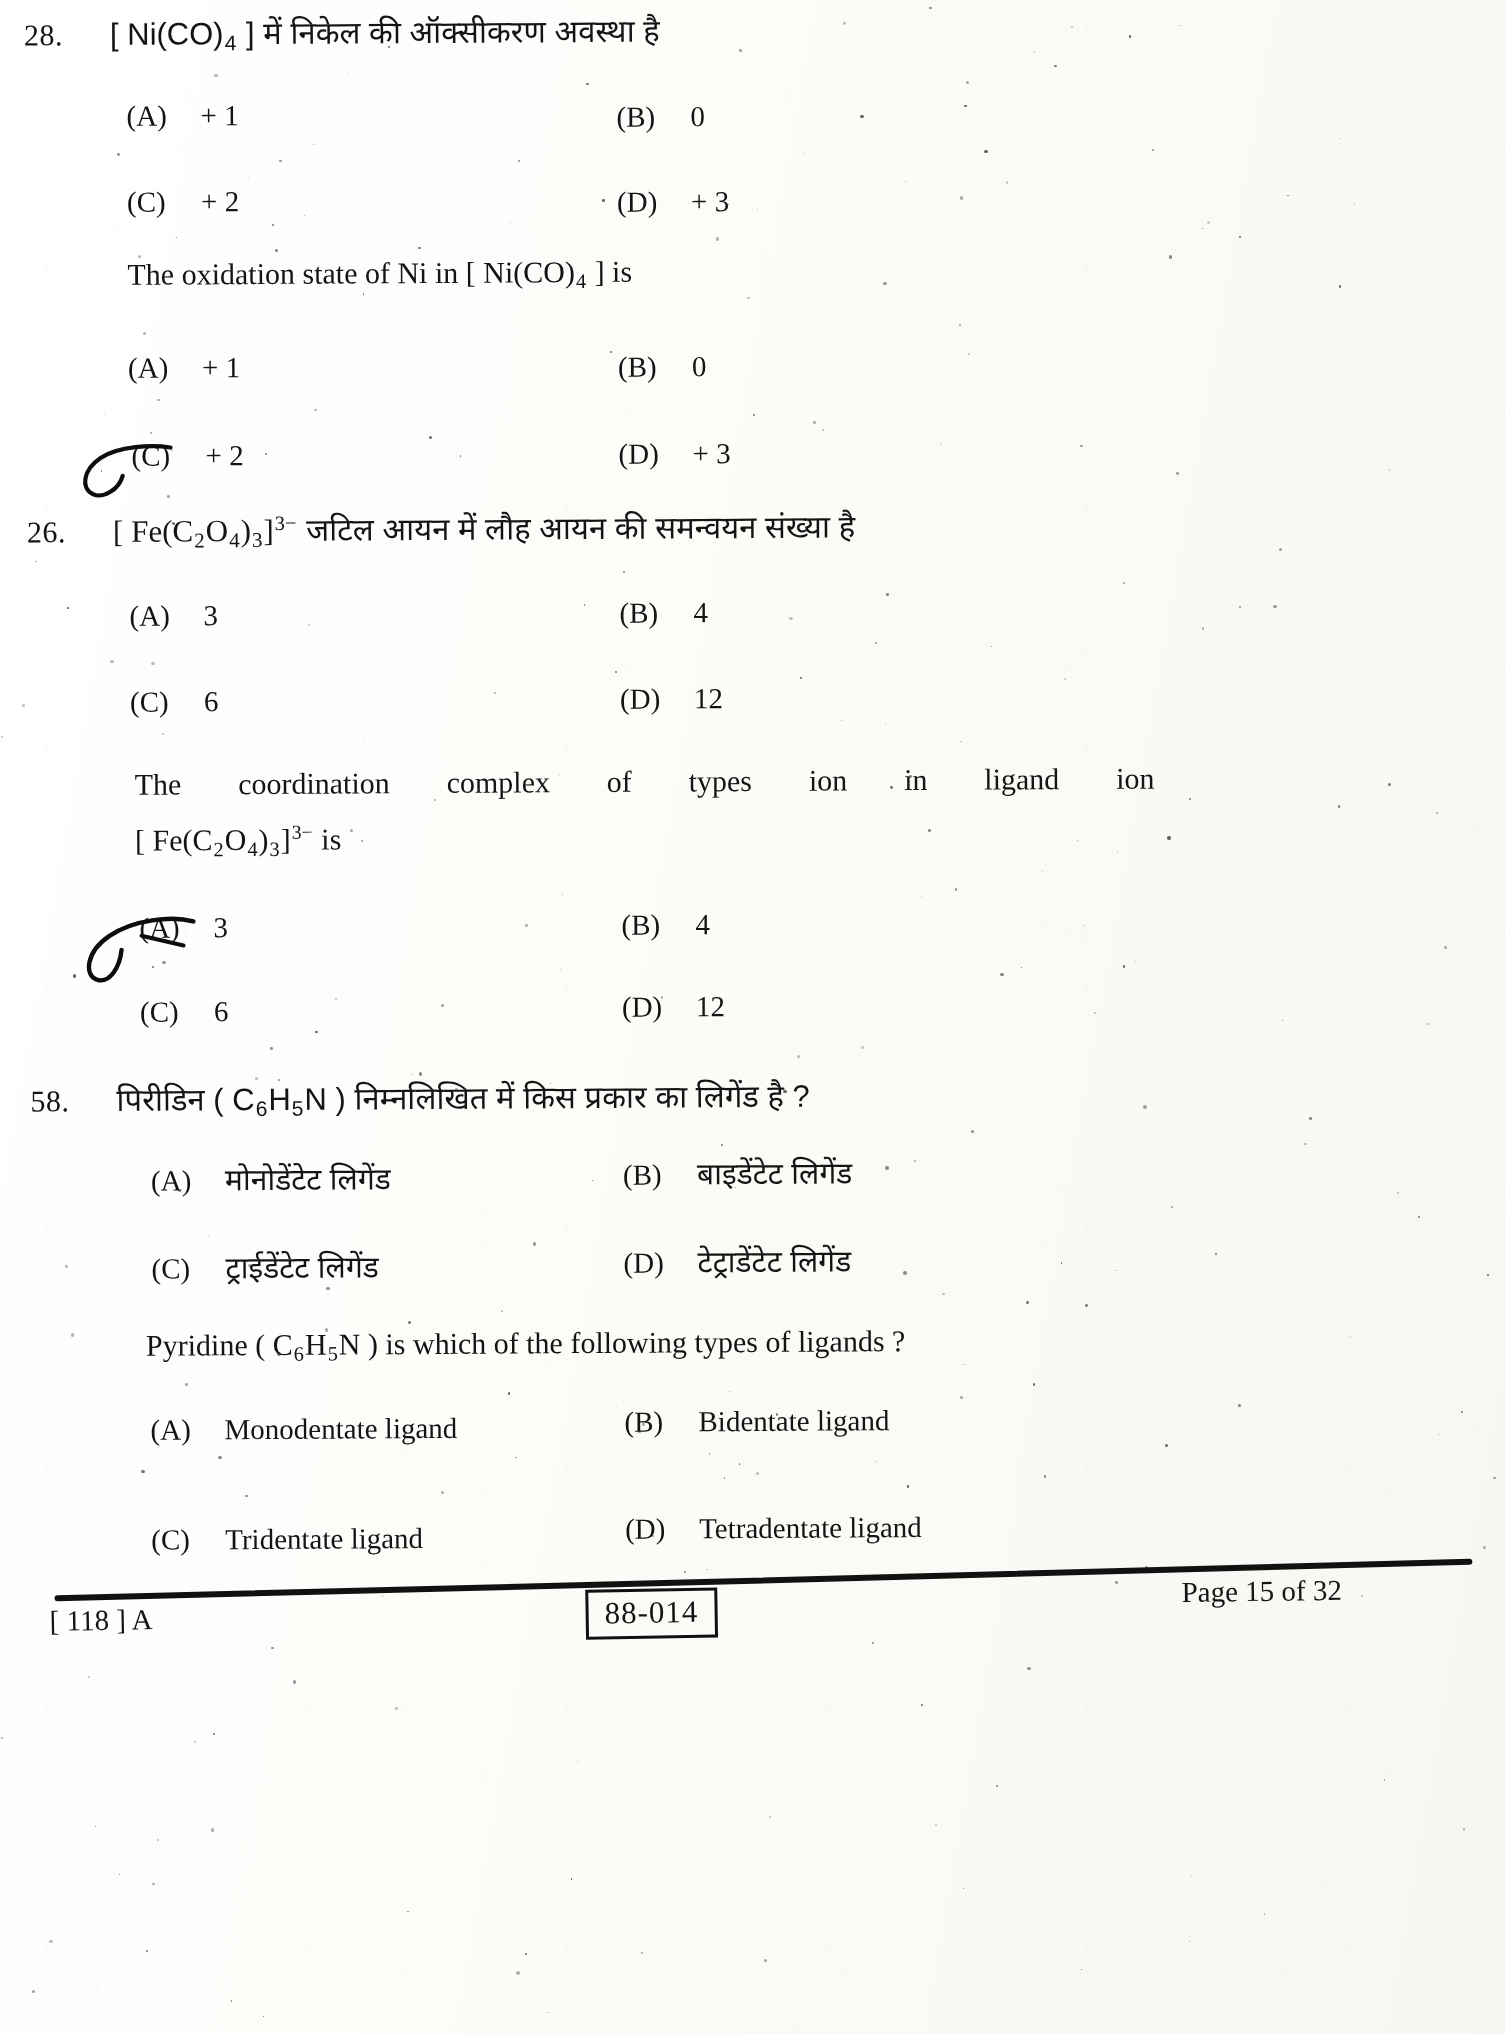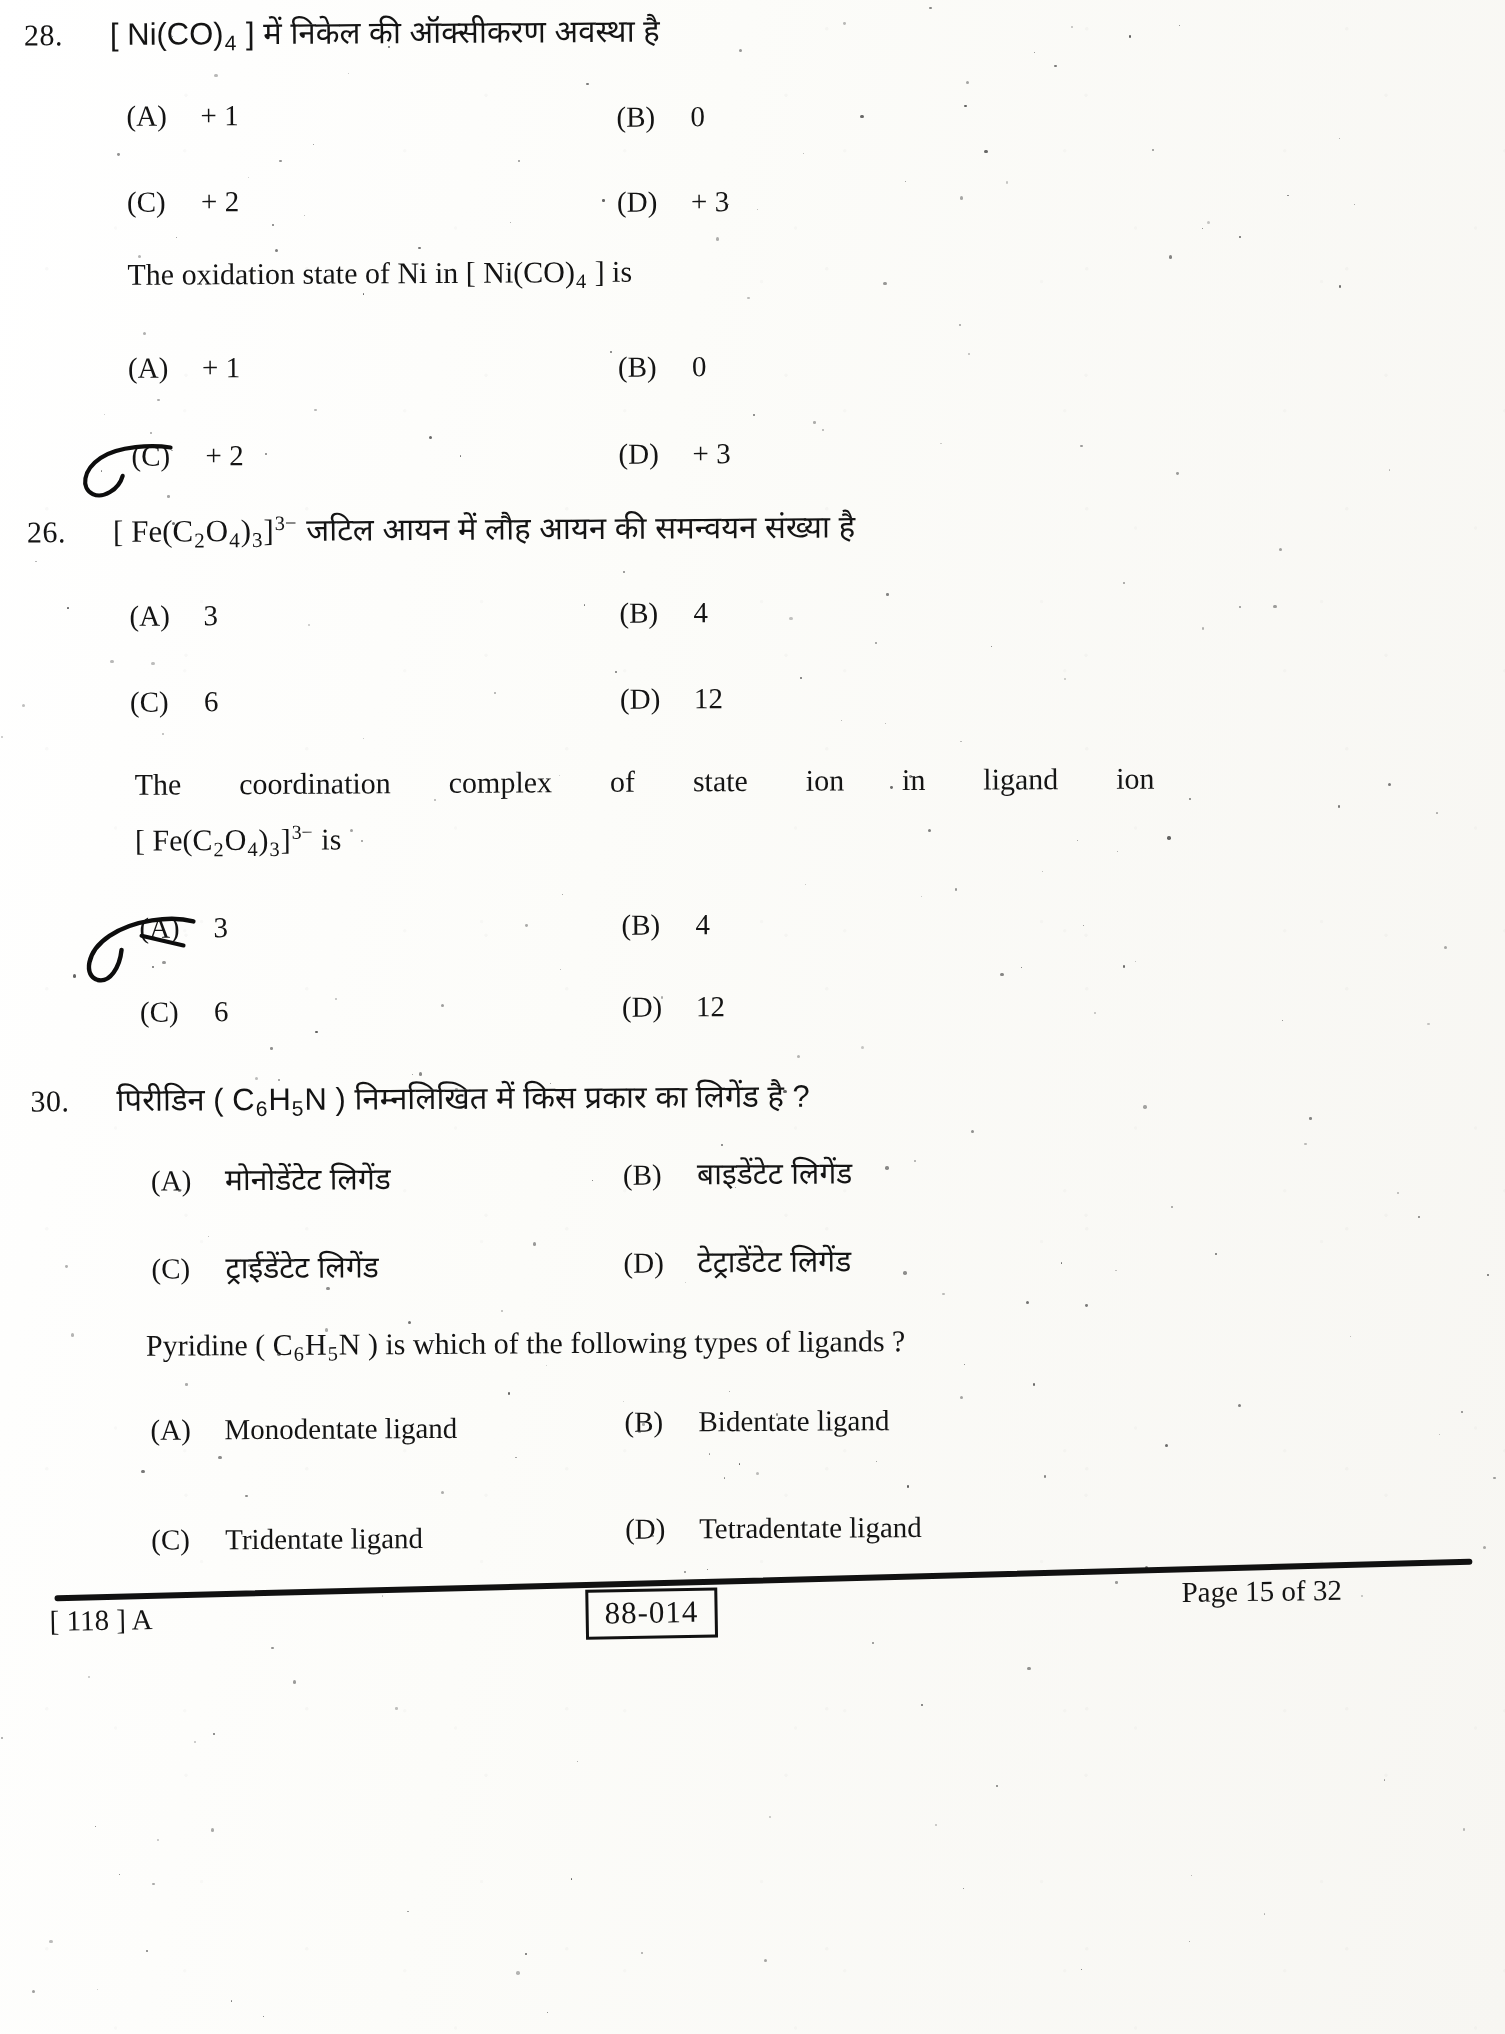--- a/index.html
+++ b/index.html
@@ -403,21 +403,21 @@
   <div class="opt" style="left:622px;top:682px;">
     <span class="optlbl">(D)</span>
     <span class="optval">12</span>
   </div>
 
   <div class="justified" style="left:136px;top:764px;width:1020px;">
     <span>The</span>
     <span>coordination</span>
     <span>complex</span>
     <span>of</span>
-    <span>state</span>
+    <span>types</span>
     <span>ion</span>
     <span>in</span>
     <span>ligand</span>
     <span>ion</span>
   </div>
 
   <div class="para" style="left:136px;top:818px;">
     <span>[ Fe(C</span><sub>2</sub><span>O</span><sub>4</sub><span>)</span><sub>3</sub><span>]</span><sup>3−</sup><span> is</span>
   </div>
 
@@ -437,21 +437,21 @@
     <span class="optlbl">(D)</span>
     <span class="optval">12</span>
   </div>
 
   <svg class="hand" style="left:76px;top:906px;" width="130" height="80" viewBox="0 0 130 80">
     <path d="M118 12 C 96 6, 58 10, 34 26 C 10 42, 8 66, 22 70 C 34 73, 44 58, 46 40" fill="none" stroke="#0d0d0d" stroke-width="4.4" stroke-linecap="round"></path>
     <path d="M66 26 L 108 36" fill="none" stroke="#0d0d0d" stroke-width="4" stroke-linecap="round"></path>
   </svg>
 
   <div class="qrow" style="left:30px;top:1074px;">
-    <span class="qnum">30.</span>
+    <span class="qnum">58.</span>
     <span class="qtext hindi"><span>पिरीडिन ( C</span><sub>6</sub><span>H</span><sub>5</sub><span>N ) निम्नलिखित में किस प्रकार का लिगेंड है  ?</span></span>
   </div>
 
   <div class="opt" style="left:150px;top:1155px;">
     <span class="optlbl">(A)</span>
     <span class="optval hi">मोनोडेंटेट लिगेंड</span>
   </div>
   <div class="opt" style="left:622px;top:1152px;">
     <span class="optlbl">(B)</span>
     <span class="optval hi">बाइडेंटेट लिगेंड</span>

